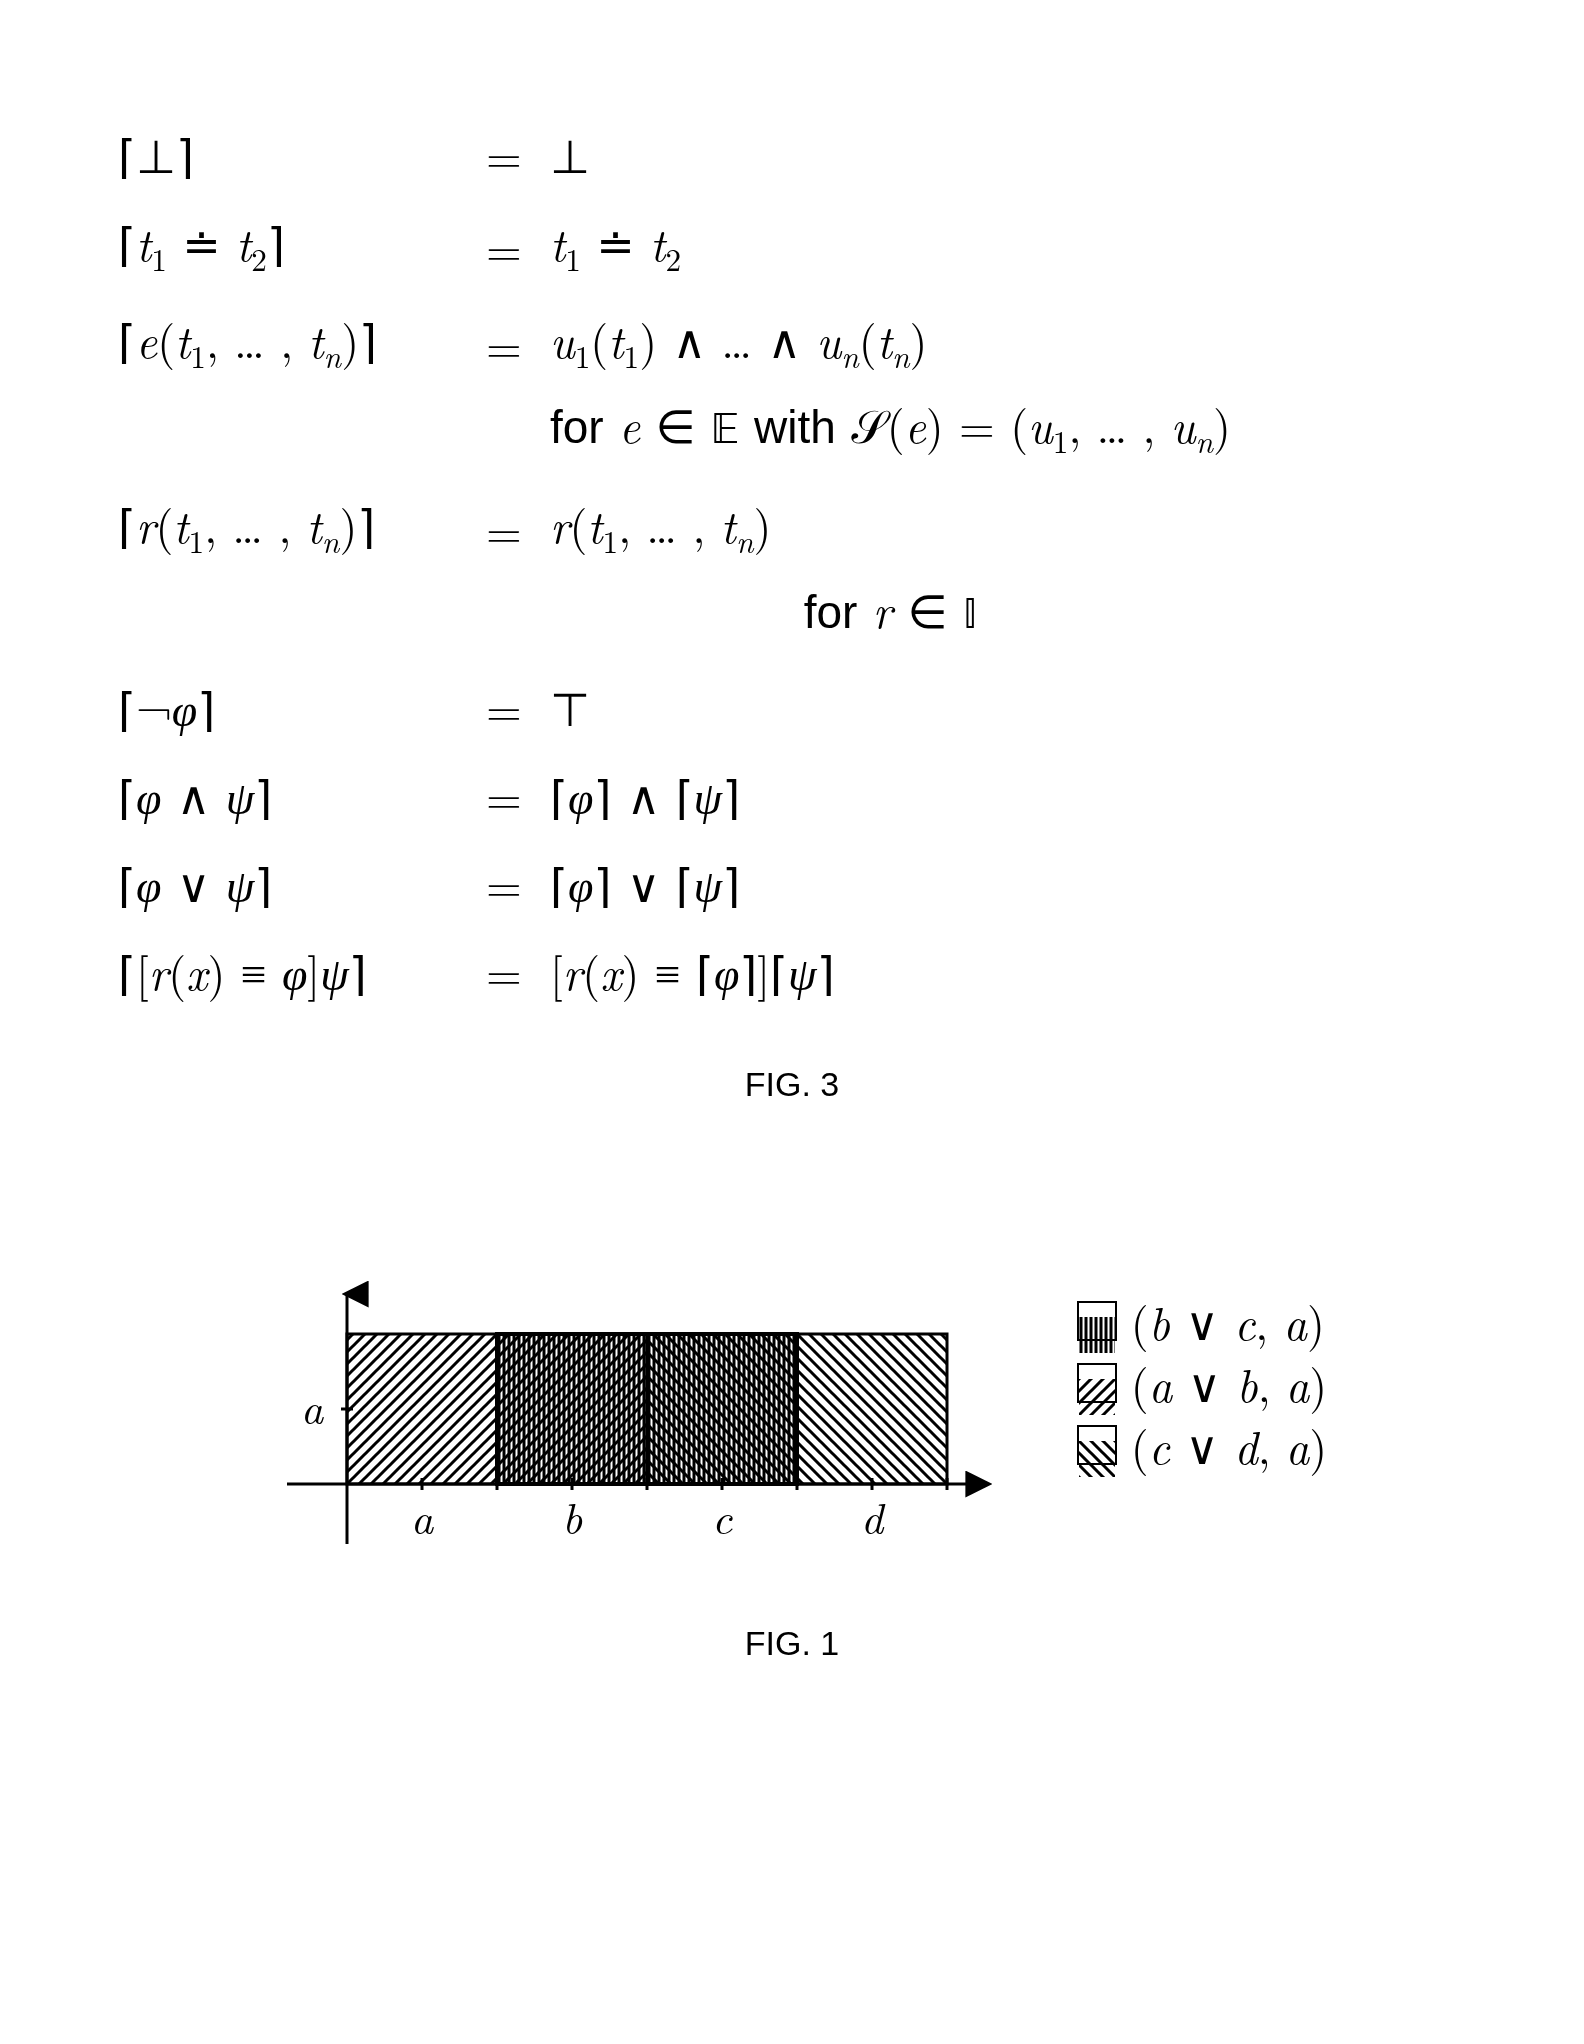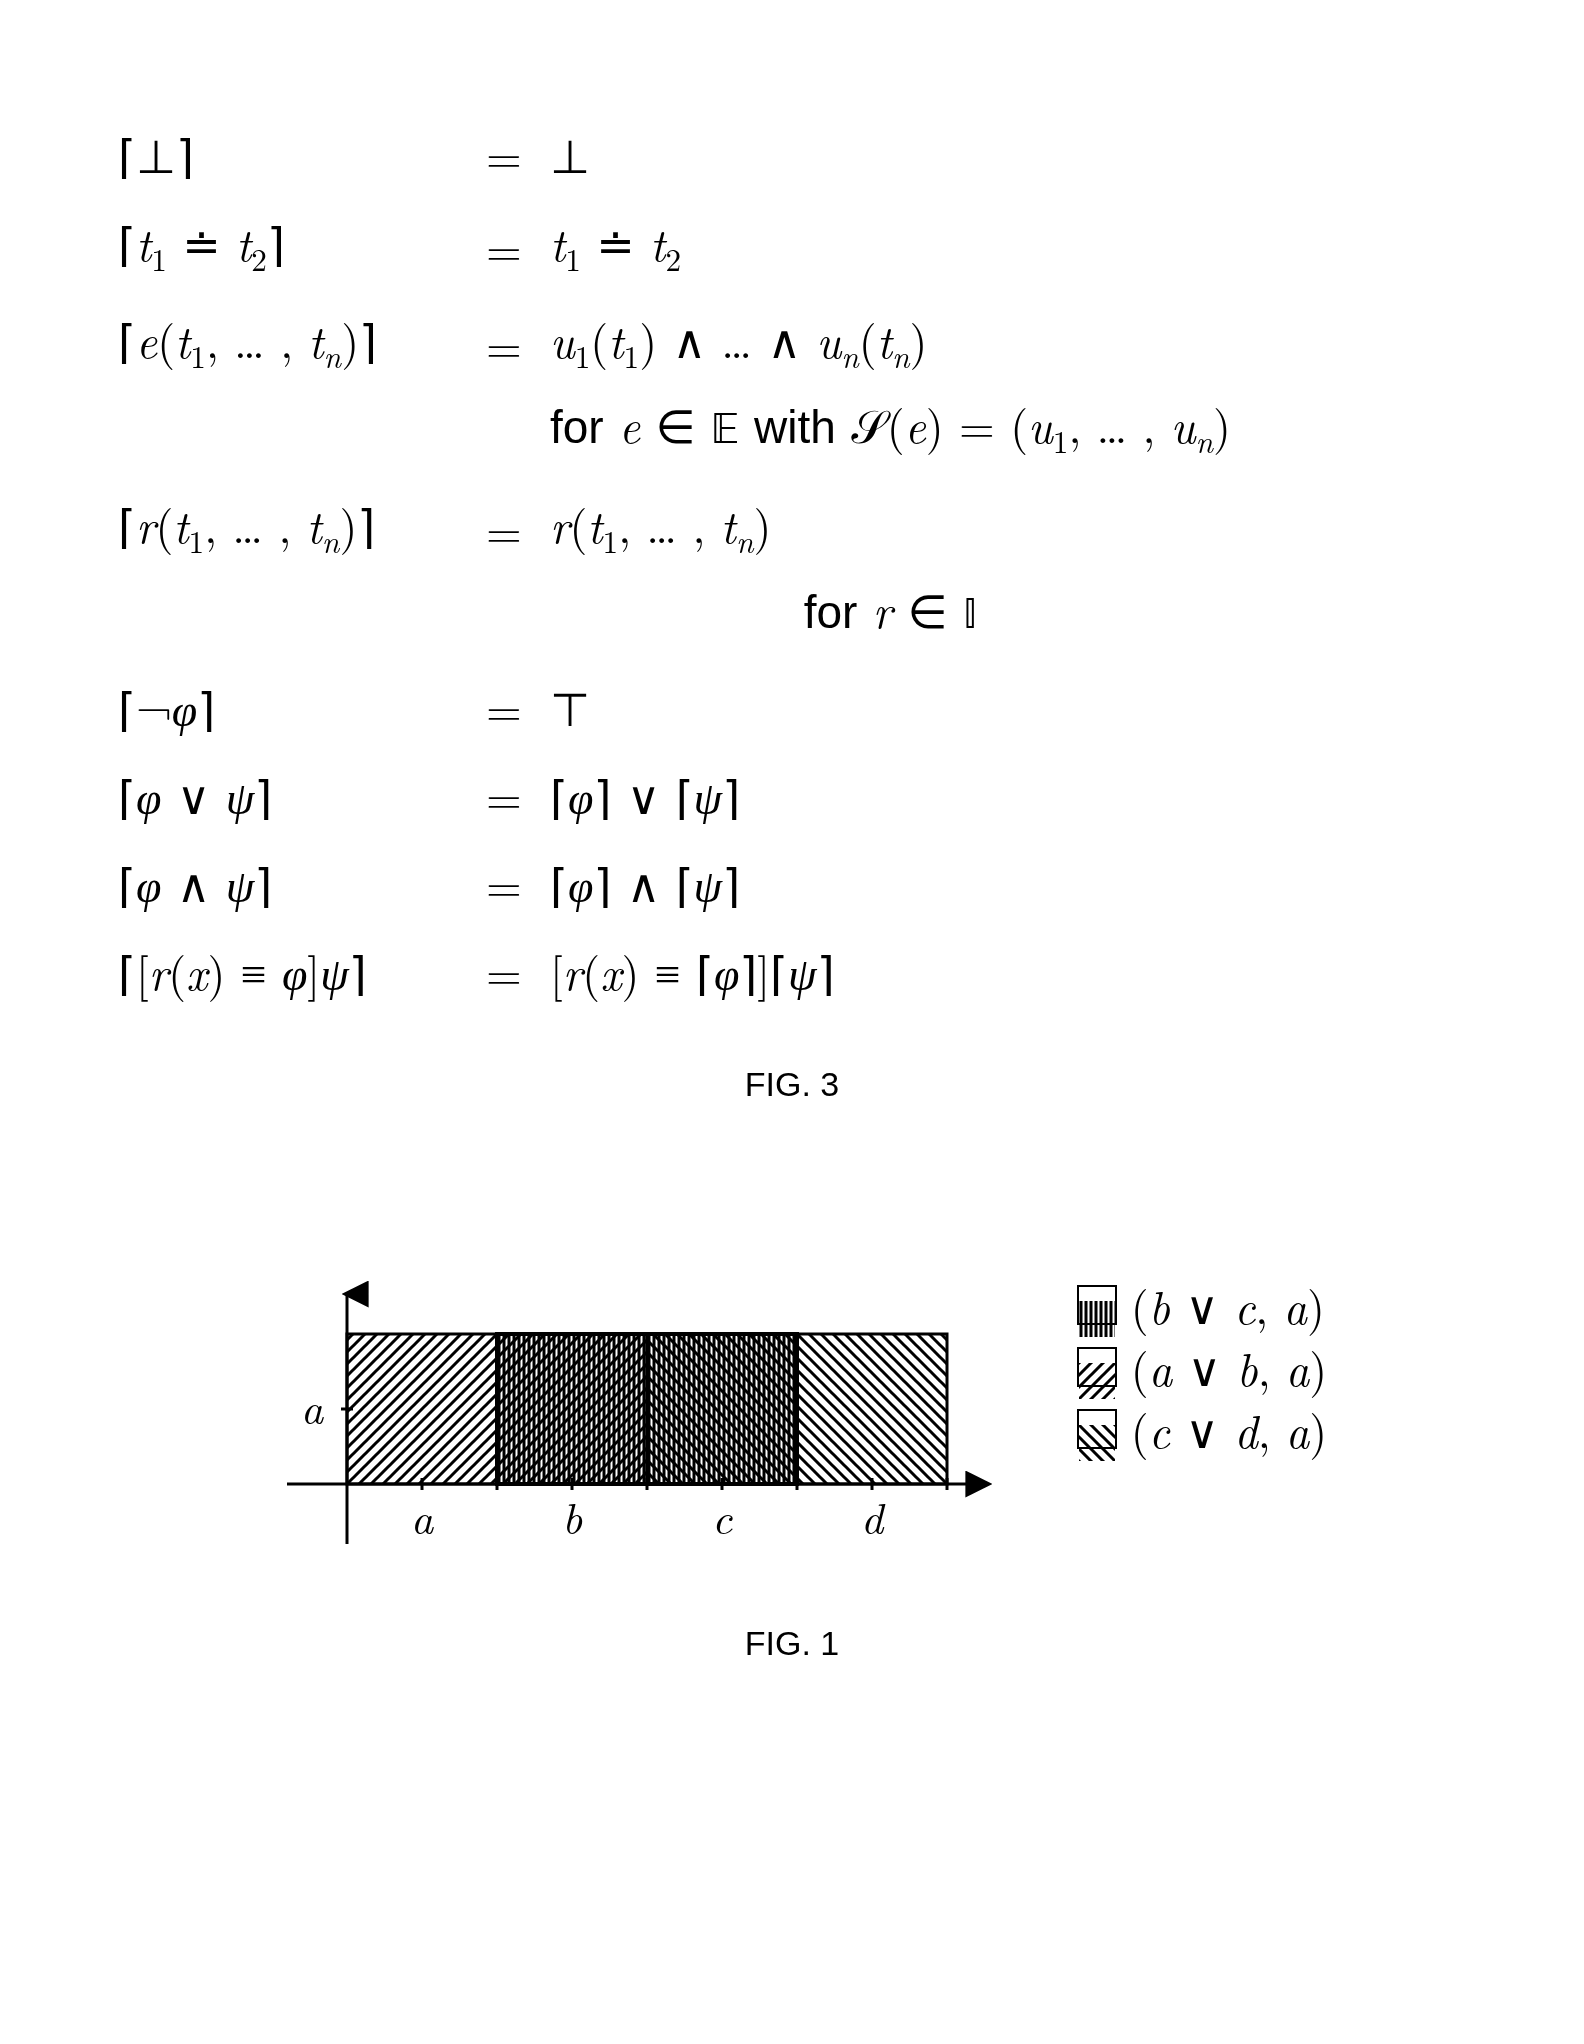--- a/index.html
+++ b/index.html
@@ -54,21 +54,21 @@
     justify-content: center;
   }
   .fig4inner {
     display: flex;
     align-items: flex-start;
     gap: 60px;
   }
   .legend {
     font-size: 46px;
     line-height: 1.35;
-    margin-top: 0;
+    margin-top: 16px;
   }
   .legend-row {
     display: flex;
     align-items: center;
     gap: 14px;
   }
   .swatch {
     width: 40px;
     height: 40px;
     display: inline-block;
@@ -125,29 +125,29 @@
       <td class="rhs"><span class="sf">for</span> <span class="it">r</span> ∈ <span class="bb">𝕀</span></td>
     </tr>
 
     <tr>
       <td class="lhs">⌈¬<span class="it">φ</span>⌉</td>
       <td class="eq">=</td>
       <td class="rhs">⊤</td>
     </tr>
 
     <tr>
+      <td class="lhs">⌈<span class="it">φ</span> ∧ <span class="it">ψ</span>⌉</td>
+      <td class="eq">=</td>
+      <td class="rhs">⌈<span class="it">φ</span>⌉ ∧ ⌈<span class="it">ψ</span>⌉</td>
+    </tr>
+
+    <tr>
       <td class="lhs">⌈<span class="it">φ</span> ∨ <span class="it">ψ</span>⌉</td>
       <td class="eq">=</td>
       <td class="rhs">⌈<span class="it">φ</span>⌉ ∨ ⌈<span class="it">ψ</span>⌉</td>
-    </tr>
-
-    <tr>
-      <td class="lhs">⌈<span class="it">φ</span> ∧ <span class="it">ψ</span>⌉</td>
-      <td class="eq">=</td>
-      <td class="rhs">⌈<span class="it">φ</span>⌉ ∧ ⌈<span class="it">ψ</span>⌉</td>
     </tr>
 
 
     <tr>
       <td class="lhs">⌈[<span class="it">r</span>(<span class="it">x⃗</span>) ≡ <span class="it">φ</span>]<span class="it">ψ</span>⌉</td>
       <td class="eq">=</td>
       <td class="rhs">[<span class="it">r</span>(<span class="it">x⃗</span>) ≡ ⌈<span class="it">φ</span>⌉]⌈<span class="it">ψ</span>⌉</td>
     </tr>
   </tbody>
     </table>

